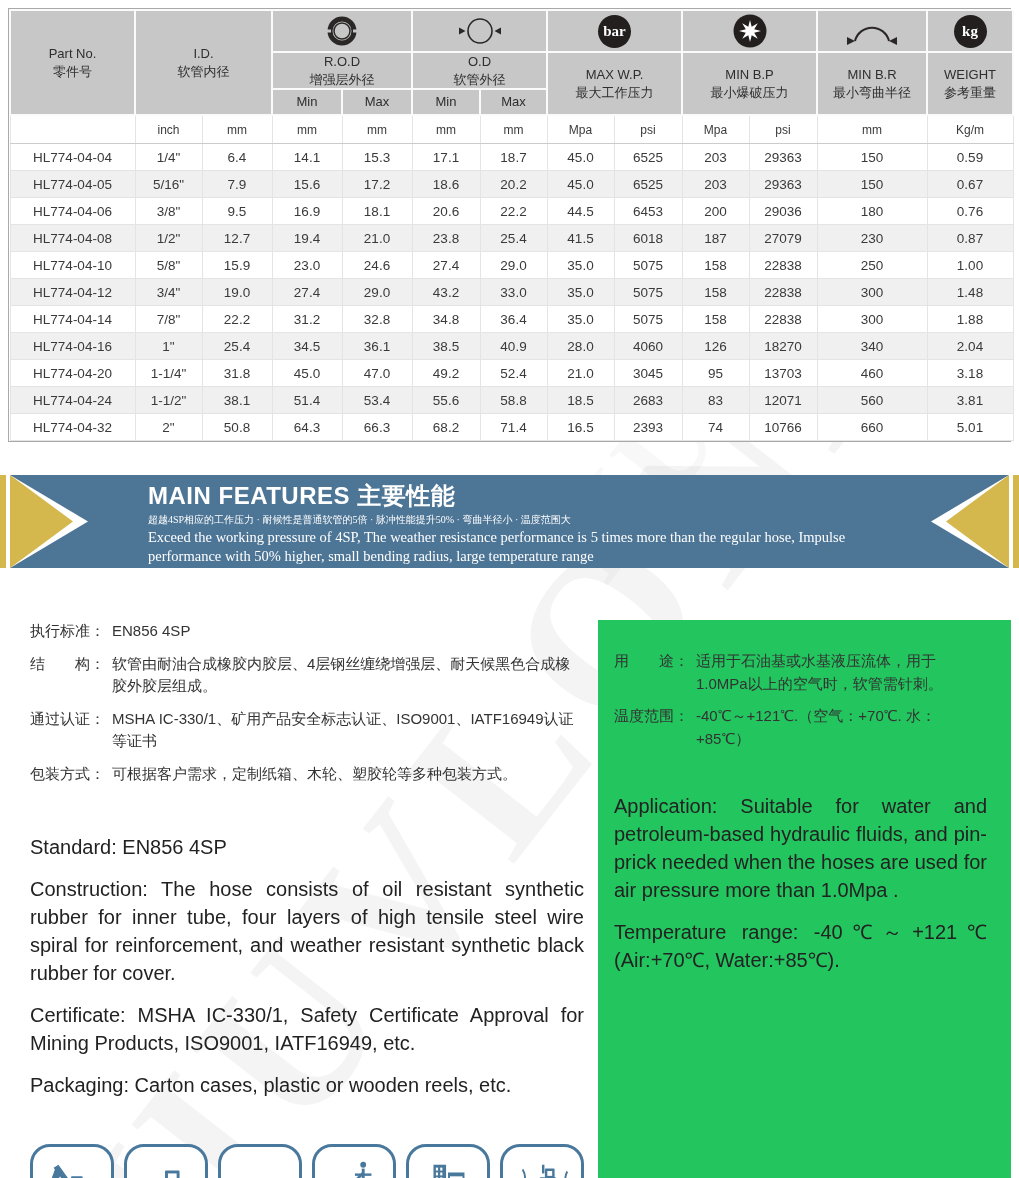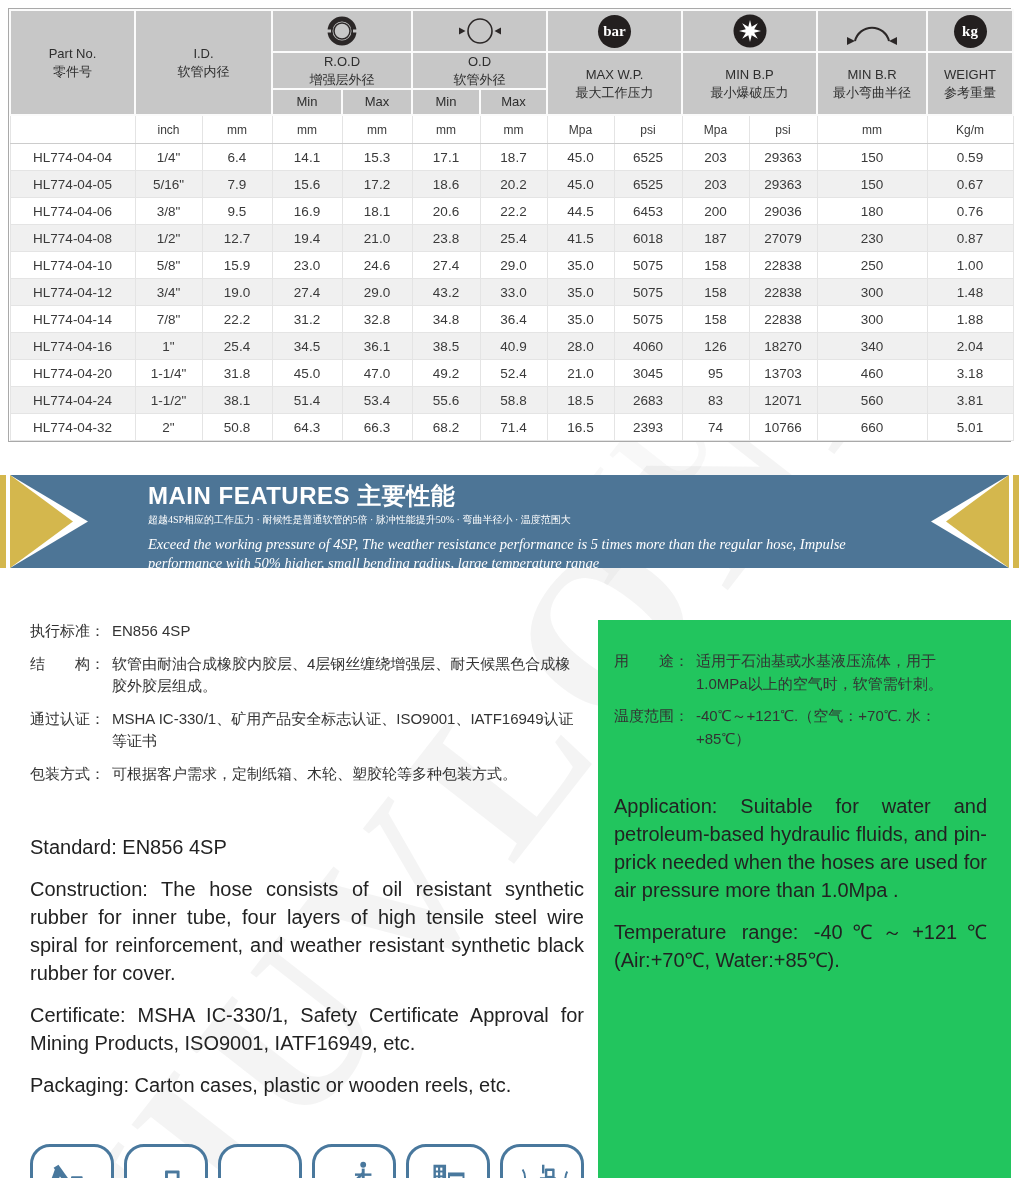--- a/index.html
+++ b/index.html
@@ -42,21 +42,21 @@
   .banner-row{position:relative;z-index:1;margin:33px 0 0 0;display:flex;height:93px;}
   .gold-bar{width:6px;background:#d4b74d;margin:0 4px 0 0;}
   .gold-bar.right{margin:0 0 0 4px;}
   .banner{flex:1;position:relative;background:#4d7596;overflow:hidden;}
   .chev{position:absolute;top:0;height:93px;}
   .chev.left{left:0;}
   .chev.right{right:0;transform:scaleX(-1);}
   .banner-content{position:absolute;left:138px;right:125px;top:7px;color:#fff;}
   .banner-title{font-size:24px;font-weight:bold;letter-spacing:0.5px;line-height:1.15;}
   .banner-line-cn{font-size:10px;margin-top:3px;font-family:"Liberation Serif",serif;}
-  .banner-line-en{font-size:14.5px;line-height:1.3;margin-top:8px;font-family:"Liberation Serif",serif;font-style:italic;}
+  .banner-line-en{font-size:14.5px;line-height:1.3;margin-top:1px;font-family:"Liberation Serif",serif;}
   
   .content{position:relative;z-index:1;display:flex;margin:52px 8px 0 8px;align-items:stretch;}
   .content-left{flex:1;padding:0 14px 0 22px;}
   .content-right{width:417px;background:#22c55e;padding:30px 24px 20px 16px;box-sizing:border-box;}
   .cn-block .sec{display:flex;margin-bottom:10px;font-size:15px;line-height:1.5;color:#333;}
   .cn-block .sec .label{flex:0 0 82px;white-space:pre;}
   .cn-block .sec .body{flex:1;}
   .en-block{margin-top:48px;}
   .content-right .en-block{margin-top:42px;}
   .en-block .para{font-size:20px;line-height:1.4;text-align:justify;color:#222;margin-bottom:14px;}

